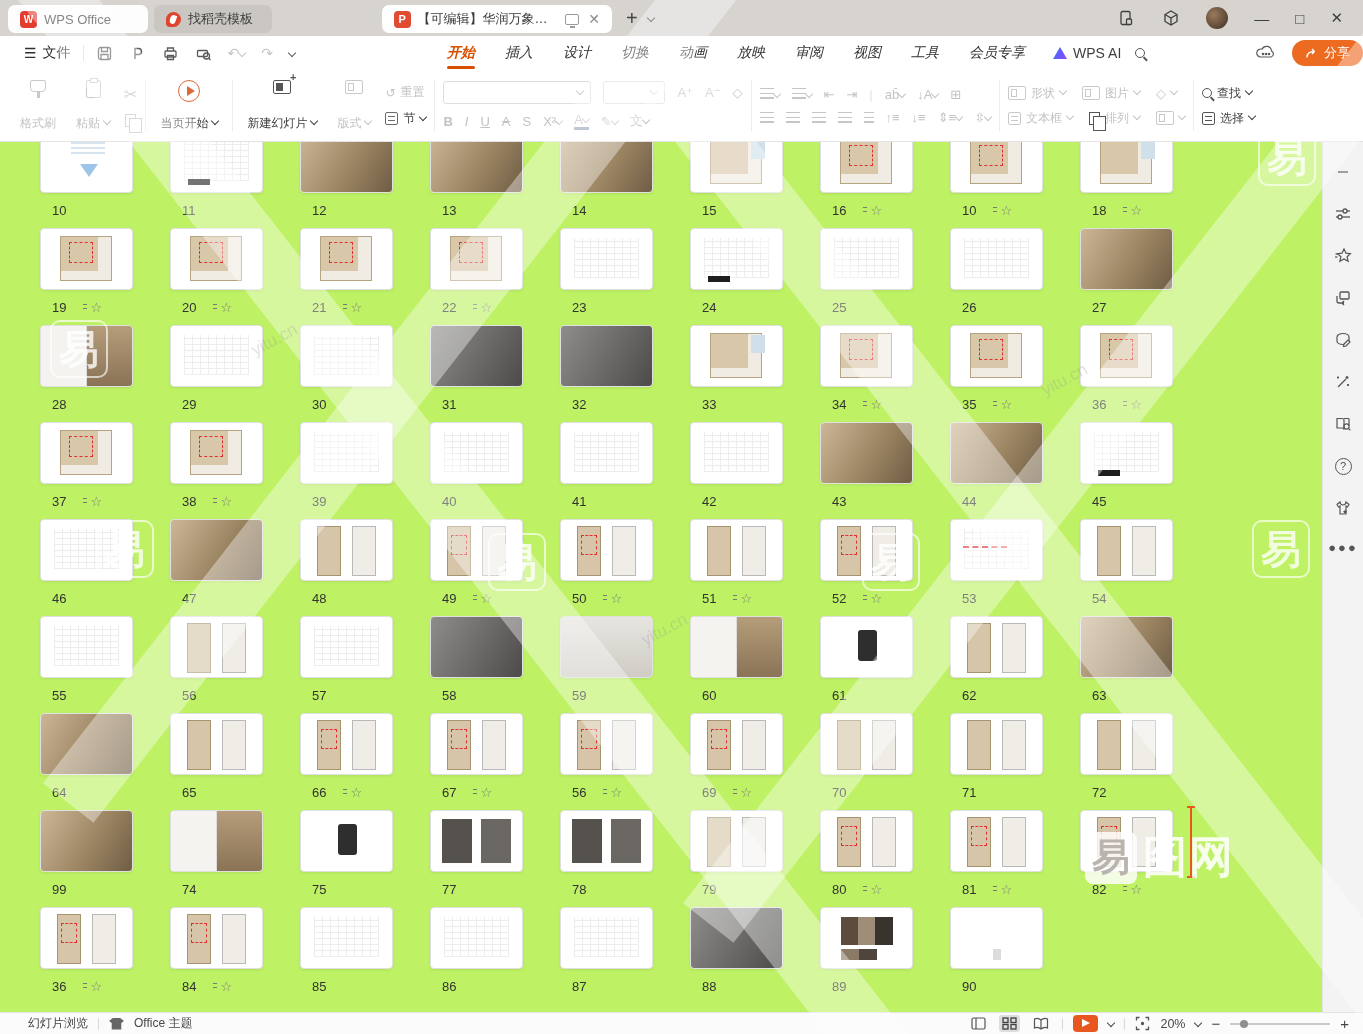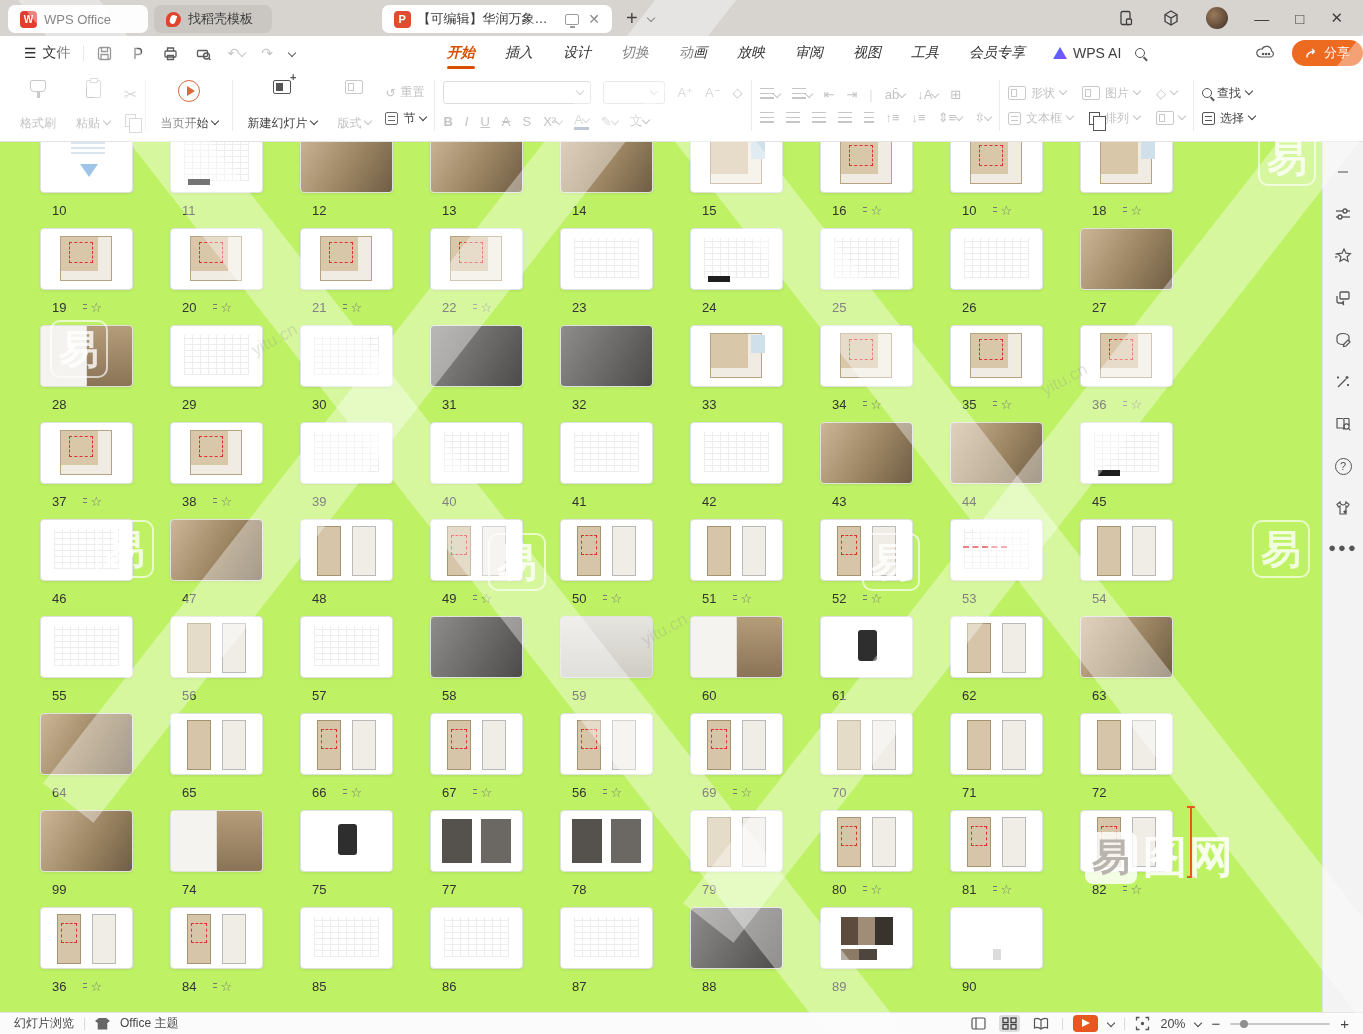--- a/index.html
+++ b/index.html
@@ -127,21 +127,21 @@
   .wm-brand .btxt { font-size:44px; font-weight:bold; color:rgba(255,255,255,.88); letter-spacing:2px; }
 
   
   .rightbar { position:absolute; right:0; top:142px; width:41px; height:870px; background:#f4f3f4; border-left:1px solid #e2e2e2; display:flex; flex-direction:column; align-items:center; padding-top:20px; gap:22px; color:#555; }
   .rb-ic { width:20px; height:20px; display:flex; align-items:center; justify-content:center; }
   .qmark { width:17px; height:17px; border-radius:50%; border:1.5px solid #555; font-size:11px; display:flex; align-items:center; justify-content:center; }
   .dots { letter-spacing:2px; font-size:13px; color:#555; }
 
   
   .statusbar { position:absolute; left:0; top:1012px; width:1363px; height:22px; background:#fbfbfb; border-top:1px solid #e4e4e4; display:flex; align-items:center; font-size:12px; color:#474747; }
-  .sb-left { display:flex; align-items:center; gap:10px; margin-left:14px; }
+  .sb-left { display:flex; align-items:center; gap:10px; margin-left:28px; }
   .sb-sep { width:1px; height:12px; background:#d9d9d9; }
   .sb-right { margin-left:auto; display:flex; align-items:center; gap:10px; padding-right:14px; }
   .viewic { padding:2px 3px; border-radius:3px; display:flex; }
   .viewic.active { background:#dddddd; }
   .playbtn { width:25px; height:17px; border-radius:4px; background:#e8571f; position:relative; }
   .playbtn::after { content:""; position:absolute; left:9px; top:4px; border-left:8px solid #fff; border-top:4.5px solid transparent; border-bottom:4.5px solid transparent; }
   .slider { width:100px; height:2px; background:#c9c9c9; border-radius:1px; position:relative; }
   .knob { position:absolute; left:10px; top:-3px; width:8px; height:8px; border-radius:50%; background:#8f8f8f; }
   .zoomtxt { font-size:12.5px; }
   .pm { font-size:15px; color:#444; }

